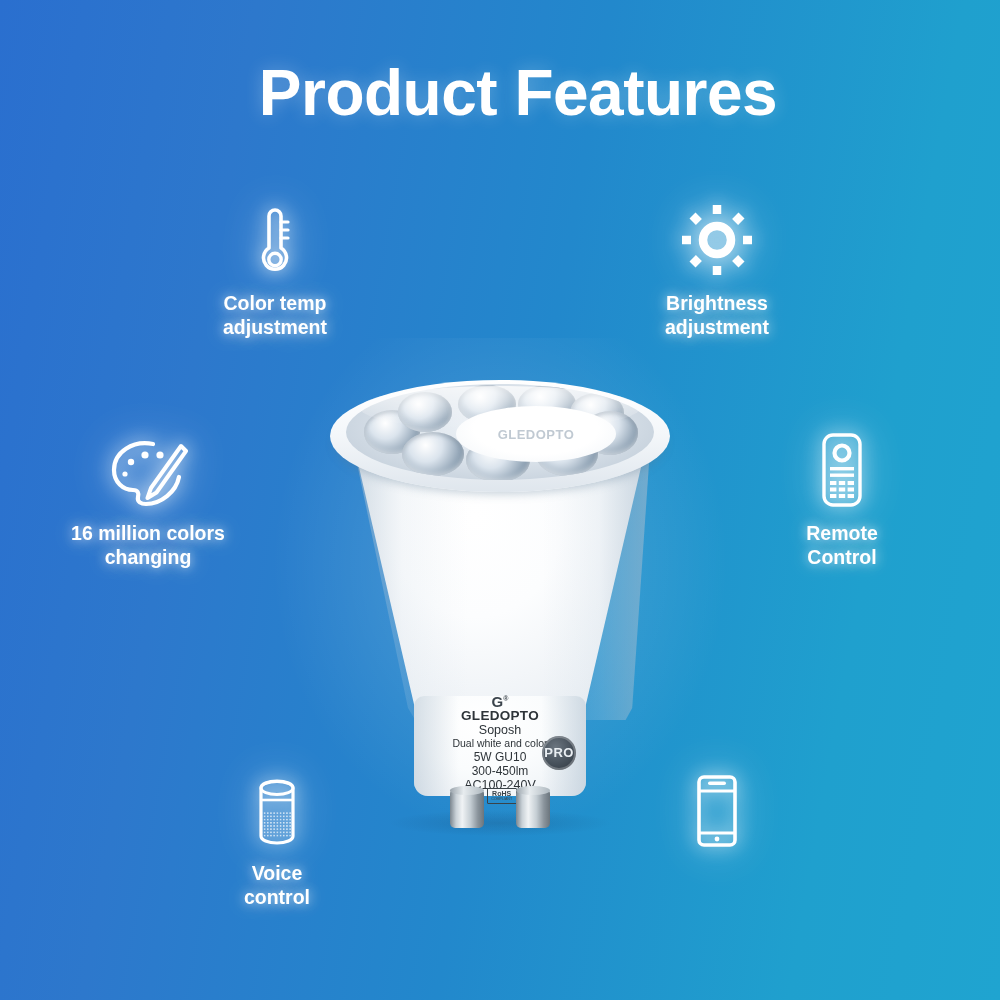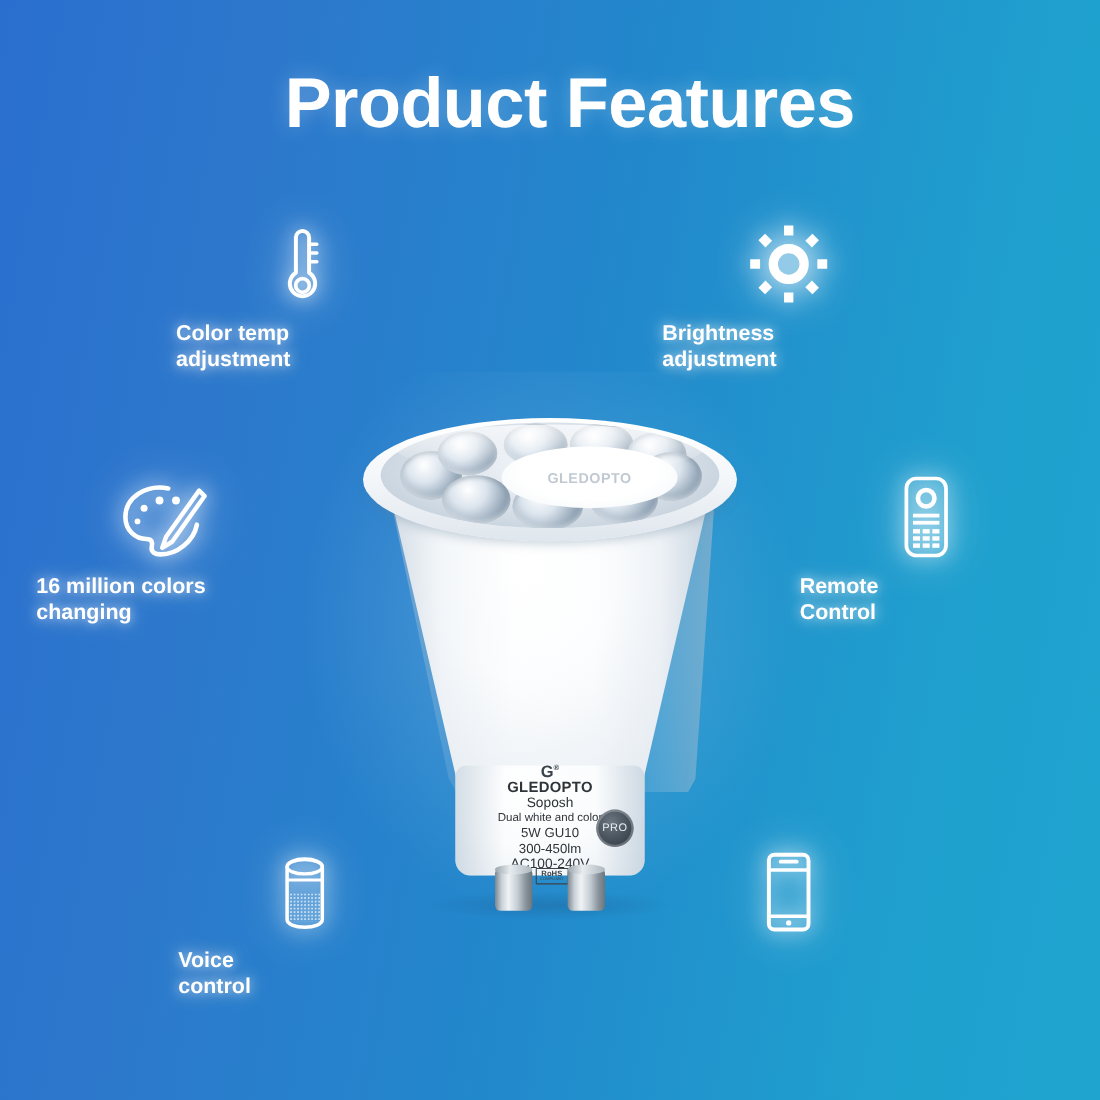--- a/index.html
+++ b/index.html
@@ -23,20 +23,21 @@
     font-size:64px;
     font-weight:bold;
     letter-spacing:-0.5px;
     text-shadow:0 0 18px rgba(255,255,255,.28);
     padding-left:36px;
   }
   
   .feature {
     position:absolute;
     width:230px;
+    text-align:center;
     color:#ffffff;
   }
   .feature .ico {
     height:78px;
     display:flex; align-items:flex-end; justify-content:center;
     filter: drop-shadow(0 0 9px rgba(255,255,255,.85)) drop-shadow(0 0 20px rgba(255,255,255,.45));
   }
   .feature .cap {
     margin-top:13px;
     font-size:19.5px;
@@ -134,21 +135,21 @@
   .lb-mark sup { font-size:7px; vertical-align:super; }
   .lb-brand { font-size:13.5px; font-weight:bold; letter-spacing:.3px; margin-top:-1px; }
   .lb-sub   { font-size:12.5px; margin-top:0px; }
   .lb-line  { font-size:10.5px; margin-top:1px; }
   .lb-spec  { font-size:12px; margin-top:1px; }
   .lb-volt  { font-size:12.5px; margin-top:1px; }
   .pro-badge {
     position:absolute; right:10px; top:42px;
     width:34px; height:34px; border-radius:50%;
     background:radial-gradient(circle at 40% 34%, #6c7680 0%, #4a545e 48%, #2d353d 100%);
-    color:#e9eef2; font-size:10px; font-weight:normal;
+    color:#e9eef2; font-size:13px; font-weight:bold;
     display:flex; align-items:center; justify-content:center;
     letter-spacing:.4px;
     box-shadow: inset 0 0 0 2px rgba(255,255,255,.25);
   }
   .marks {
     position:absolute; left:104px; top:426px; width:172px;
     display:flex; align-items:center; justify-content:center; gap:7px;
   }
   .mk-ce { font-size:19px; color:#3a4349; letter-spacing:-1px; font-family:"Liberation Serif", serif; }
   .mk-box {

